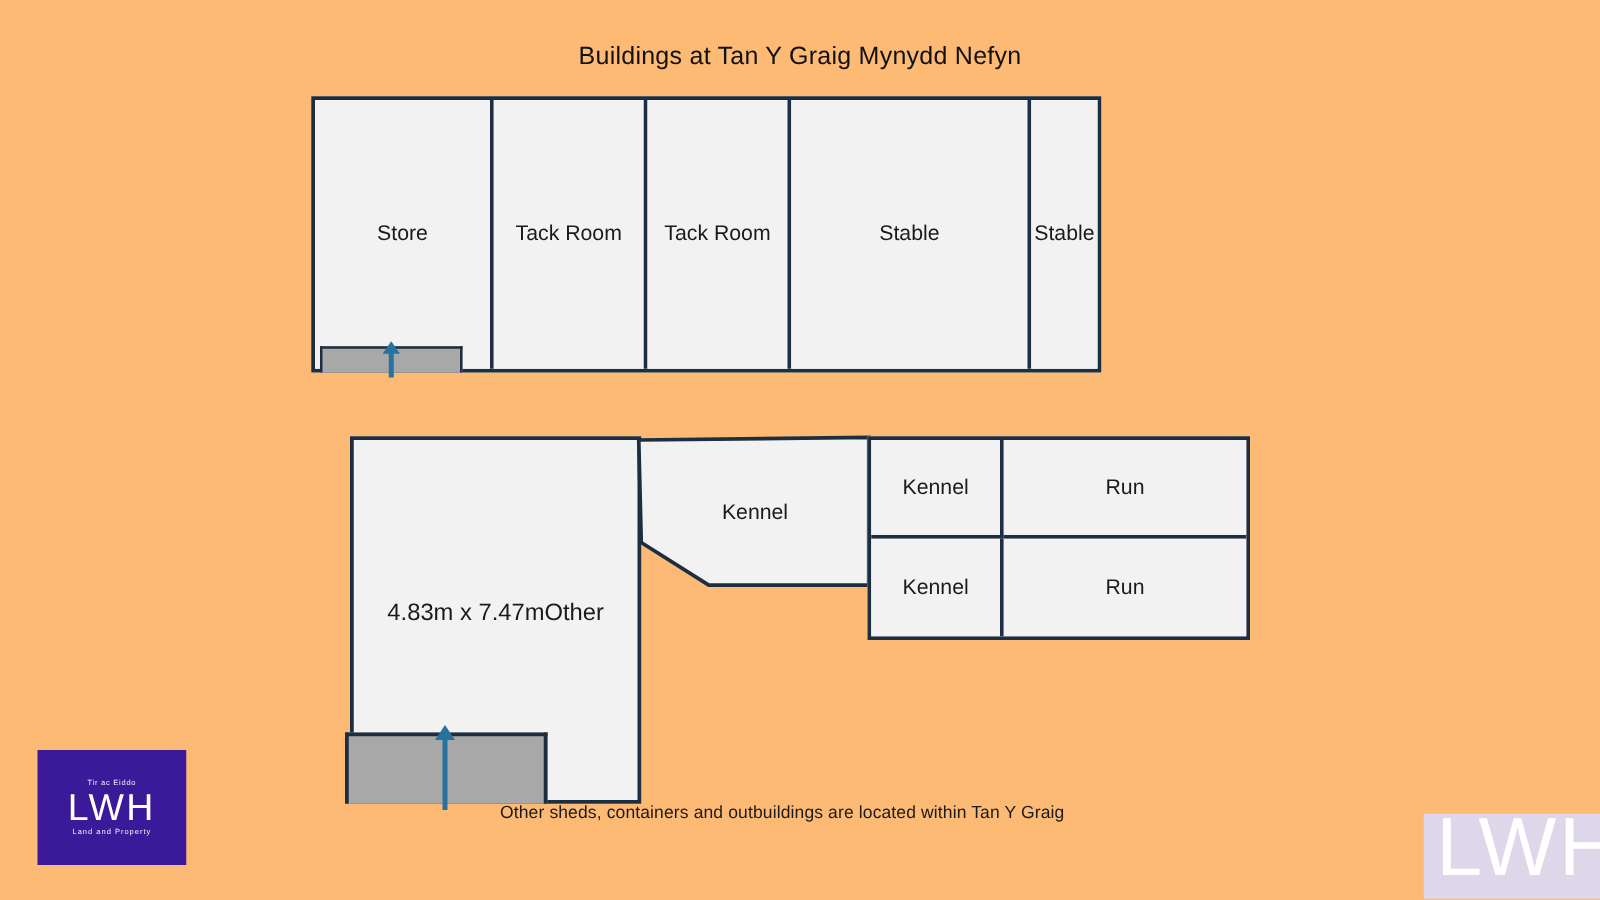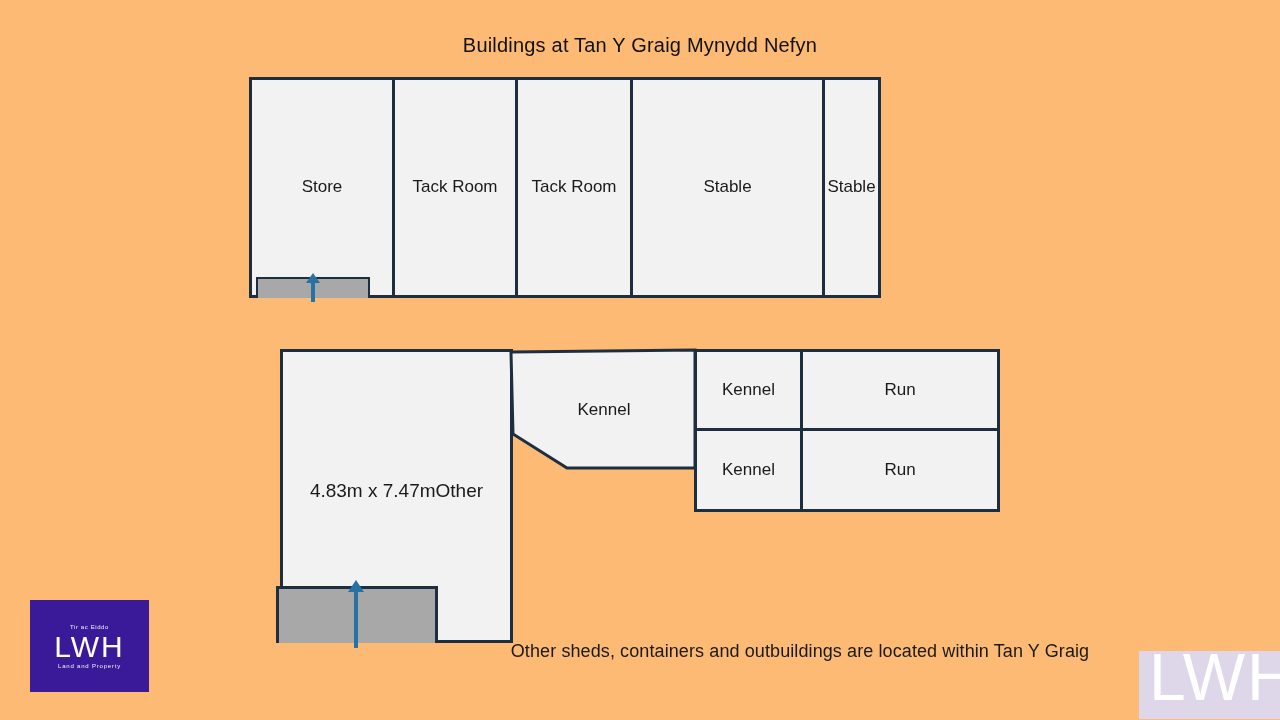--- a/index.html
+++ b/index.html
@@ -126,22 +126,21 @@
     justify-content: center;
     font-size: 17px;
   }
   .cell.b-r { border-right: 3px solid var(--wall); }
   .cell.b-b { border-bottom: 3px solid var(--wall); }
   
   .note {
     position: absolute;
     left: 400px; top: 641px;
     width: 800px;
-    text-align: center;
-    font-size: 18px;
+    font-size: 14px;
     letter-spacing: 0.1px;
   }
   
   .logo {
     position: absolute;
     left: 30px; top: 600px;
     width: 119px; height: 92px;
     background: var(--logo_bg);
     color: #ffffff;
     display: flex;

